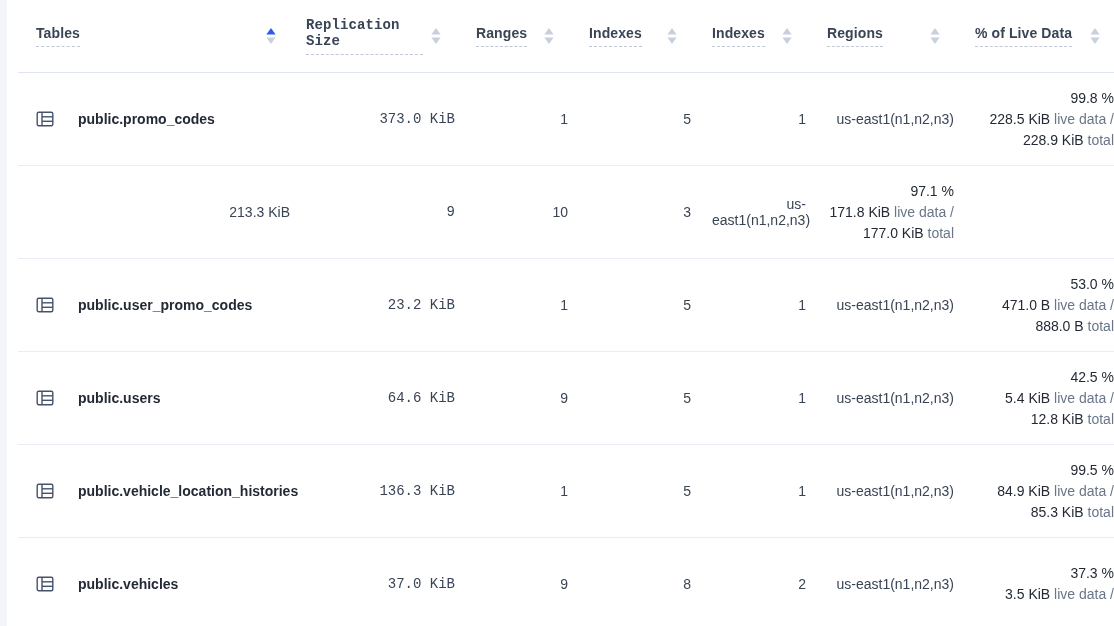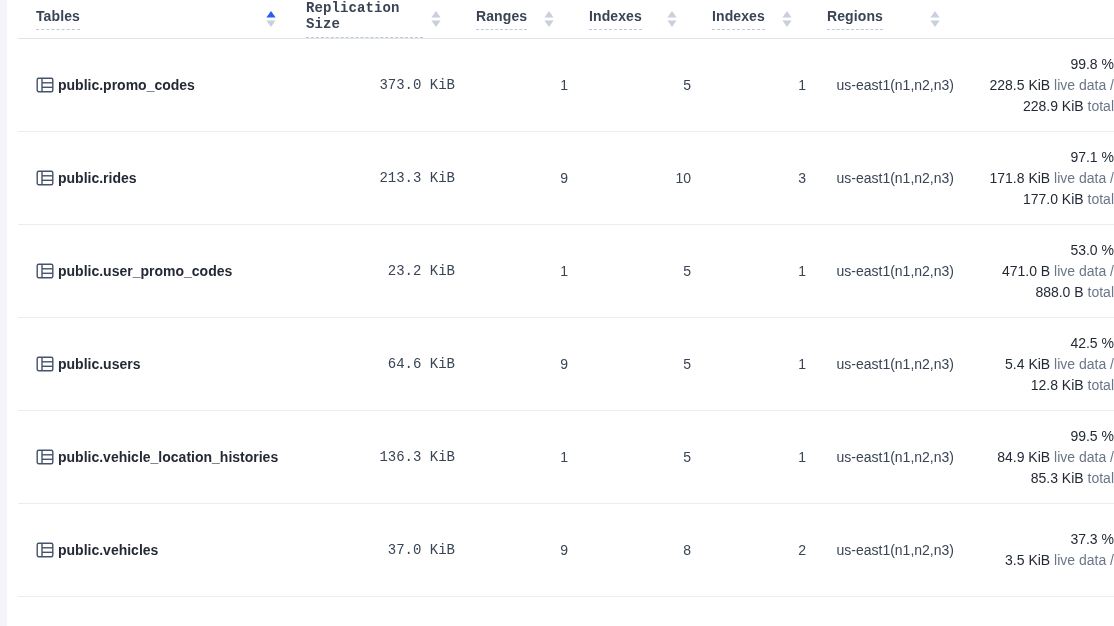--- a/index.html
+++ b/index.html
@@ -16,35 +16,35 @@
     --underline:#c0c8d6;
   }
   *{box-sizing:border-box;margin:0;padding:0;}
   html,body{
     width:1114px;height:626px;overflow:hidden;background:#ffffff;
     font-family:"Liberation Sans",sans-serif;font-size:14px;color:var(--secondary-text);
   }
   .gutter{position:absolute;left:0;top:0;width:7px;height:626px;background:var(--gutter);}
   .card{position:absolute;left:18px;top:0;right:0;}
   .grid-cols{display:grid;grid-template-columns:272px 165px 113px 123px 115px 148px 1fr;}
-  .thead{height:39px;border-bottom:1px solid var(--header-border);align-items:center;}
+  .thead{height:73px;border-bottom:1px solid var(--header-border);align-items:center;}
   .th{display:flex;align-items:center;justify-content:space-between;padding-right:14px;cursor:pointer;}
   .th-label{
     font-weight:700;color:var(--header-text);letter-spacing:.1px;
     padding-bottom:5px;border-bottom:1px dashed var(--underline);
   }
   .sort{display:inline-flex;flex:0 0 auto;margin-left:8px;}
   .sort .up,.sort .dn{fill:var(--sort-inactive);}
   .th.sorted-asc .sort .up{fill:var(--sort-active);}
   .row{height:93px;align-items:center;border-bottom:1px solid var(--row-border);}
   .cell{color:var(--secondary-text);text-align:right;}
   .th:nth-child(1),.cell:nth-child(1){padding-left:18px;}
   .th:nth-child(2),.cell:nth-child(2){padding-left:16px;font-family:Liberation Mono, monospace;}
   .th:nth-child(n+3),.cell:nth-child(n+3){padding-left:21px;}
-  .name-cell{display:flex;align-items:center;gap:4px;}
+  .name-cell{display:flex;align-items:center;gap:24px;}
   .t-icon{display:inline-flex;flex:0 0 auto;}
   .t-icon svg{stroke:var(--icon);}
   .tname{font-weight:700;color:var(--primary-text);cursor:pointer;}
   .live{line-height:21px;}
   .live .pct{color:var(--primary-text);}
   .live .val{color:var(--primary-text);margin-top:28px;}
   .live .sfx{color:var(--muted-text);}
 </style>
 </head>
 <body>
@@ -106,20 +106,29 @@
   <div class="th">
     <span class="th-label">Regions</span>
     <span class="sort">
       <svg width="10" height="16" viewBox="0 0 10 16">
         <path class="up" d="M5 0 L9.6 6.4 H0.4 Z"></path>
         <path class="dn" d="M0.4 9.6 H9.6 L5 16 Z"></path>
       </svg>
     </span>
   </div>
 
+  <div class="th">
+    <span class="th-label">% of Live Data</span>
+    <span class="sort">
+      <svg width="10" height="16" viewBox="0 0 10 16">
+        <path class="up" d="M5 0 L9.6 6.4 H0.4 Z"></path>
+        <path class="dn" d="M0.4 9.6 H9.6 L5 16 Z"></path>
+      </svg>
+    </span>
+  </div>
 </div>
   <div>
   <div class="row grid-cols">
     <div class="cell name-cell">
       <span class="t-icon">
         <svg width="18" height="18" viewBox="0 0 18 18" fill="none" stroke-width="1.4">
           <rect x="1.2" y="2.2" width="15.6" height="13.6" rx="1.5"></rect>
           <line x1="6" y1="2.2" x2="6" y2="15.8"></line>
           <line x1="6" y1="6.8" x2="16.8" y2="6.8"></line>
           <line x1="6" y1="11.3" x2="16.8" y2="11.3"></line>
@@ -139,31 +148,20 @@
         <span class="sfx">live data /</span>
       </div>
       <div>
         <span class="val">228.9 KiB</span>
         <span class="sfx">total</span>
       </div>
     </div>
   </div>
 
   <div class="row grid-cols">
-    <div class="cell name-cell">
-      <span class="t-icon">
-        <svg width="18" height="18" viewBox="0 0 18 18" fill="none" stroke-width="1.4">
-          <rect x="1.2" y="2.2" width="15.6" height="13.6" rx="1.5"></rect>
-          <line x1="6" y1="2.2" x2="6" y2="15.8"></line>
-          <line x1="6" y1="6.8" x2="16.8" y2="6.8"></line>
-          <line x1="6" y1="11.3" x2="16.8" y2="11.3"></line>
-        </svg>
-      </span>
-      <span class="tname">public.rides</span>
-    </div>
     <div class="cell">213.3 KiB</div>
     <div class="cell">9</div>
     <div class="cell">10</div>
     <div class="cell">3</div>
     <div class="cell">us-east1(n1,n2,n3)</div>
     <div class="cell live">
       <div class="pct">97.1 %</div>
       <div>
         <span class="val">171.8 KiB</span>
         <span class="sfx">live data /</span>

